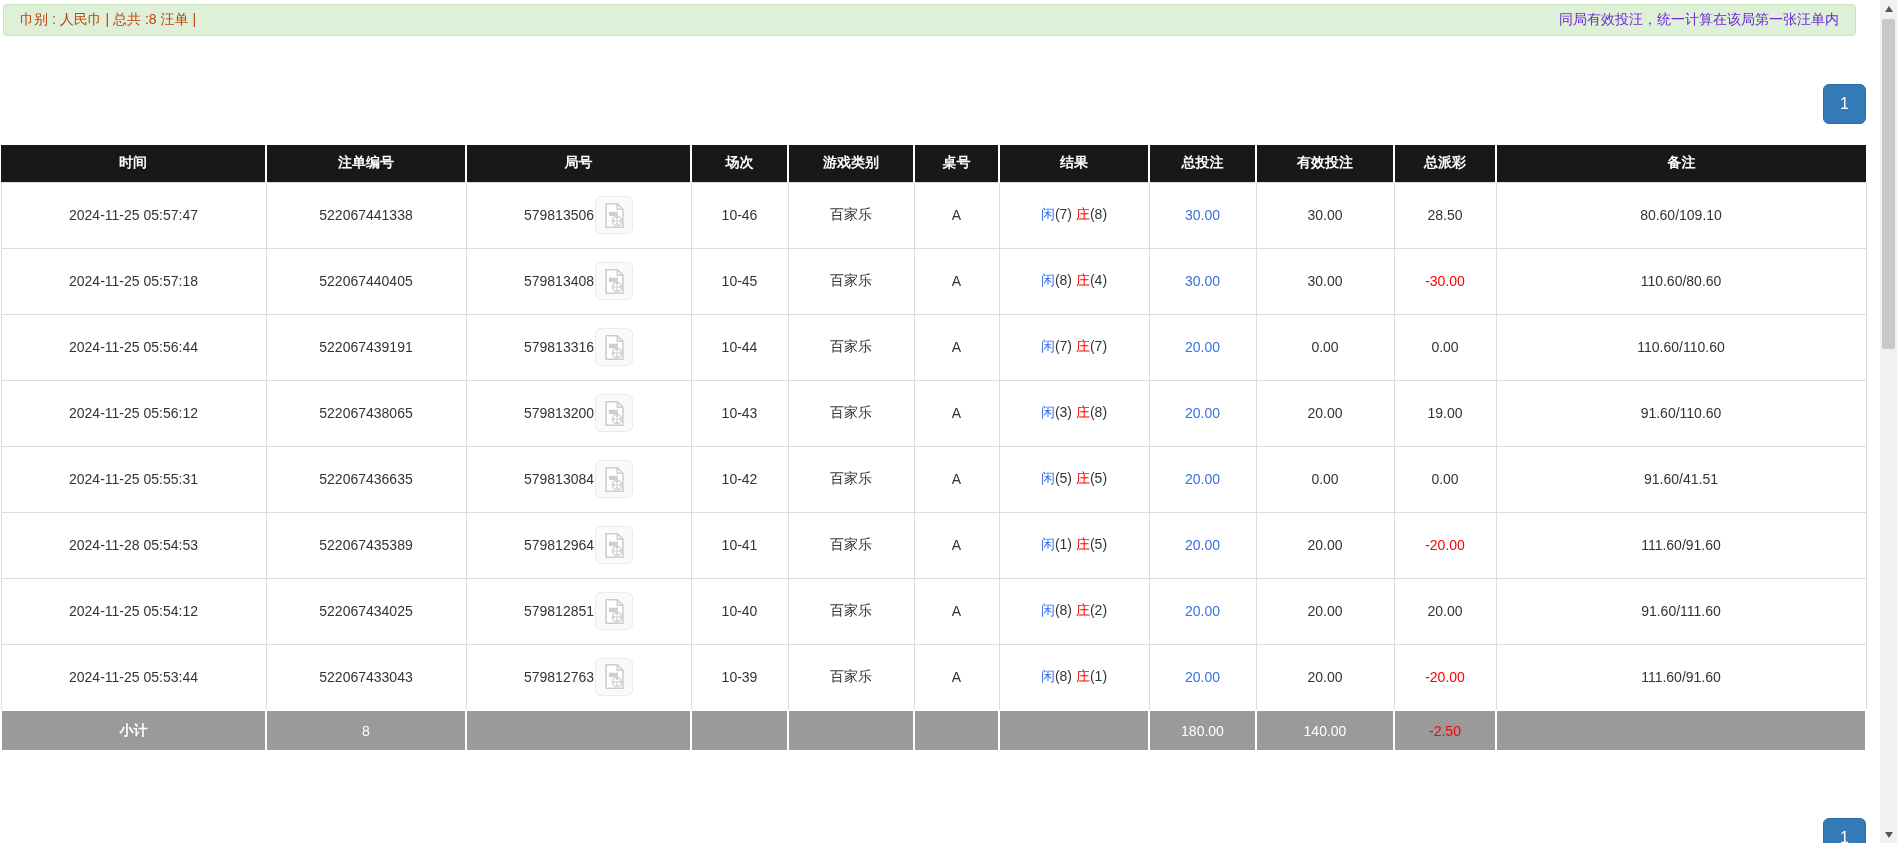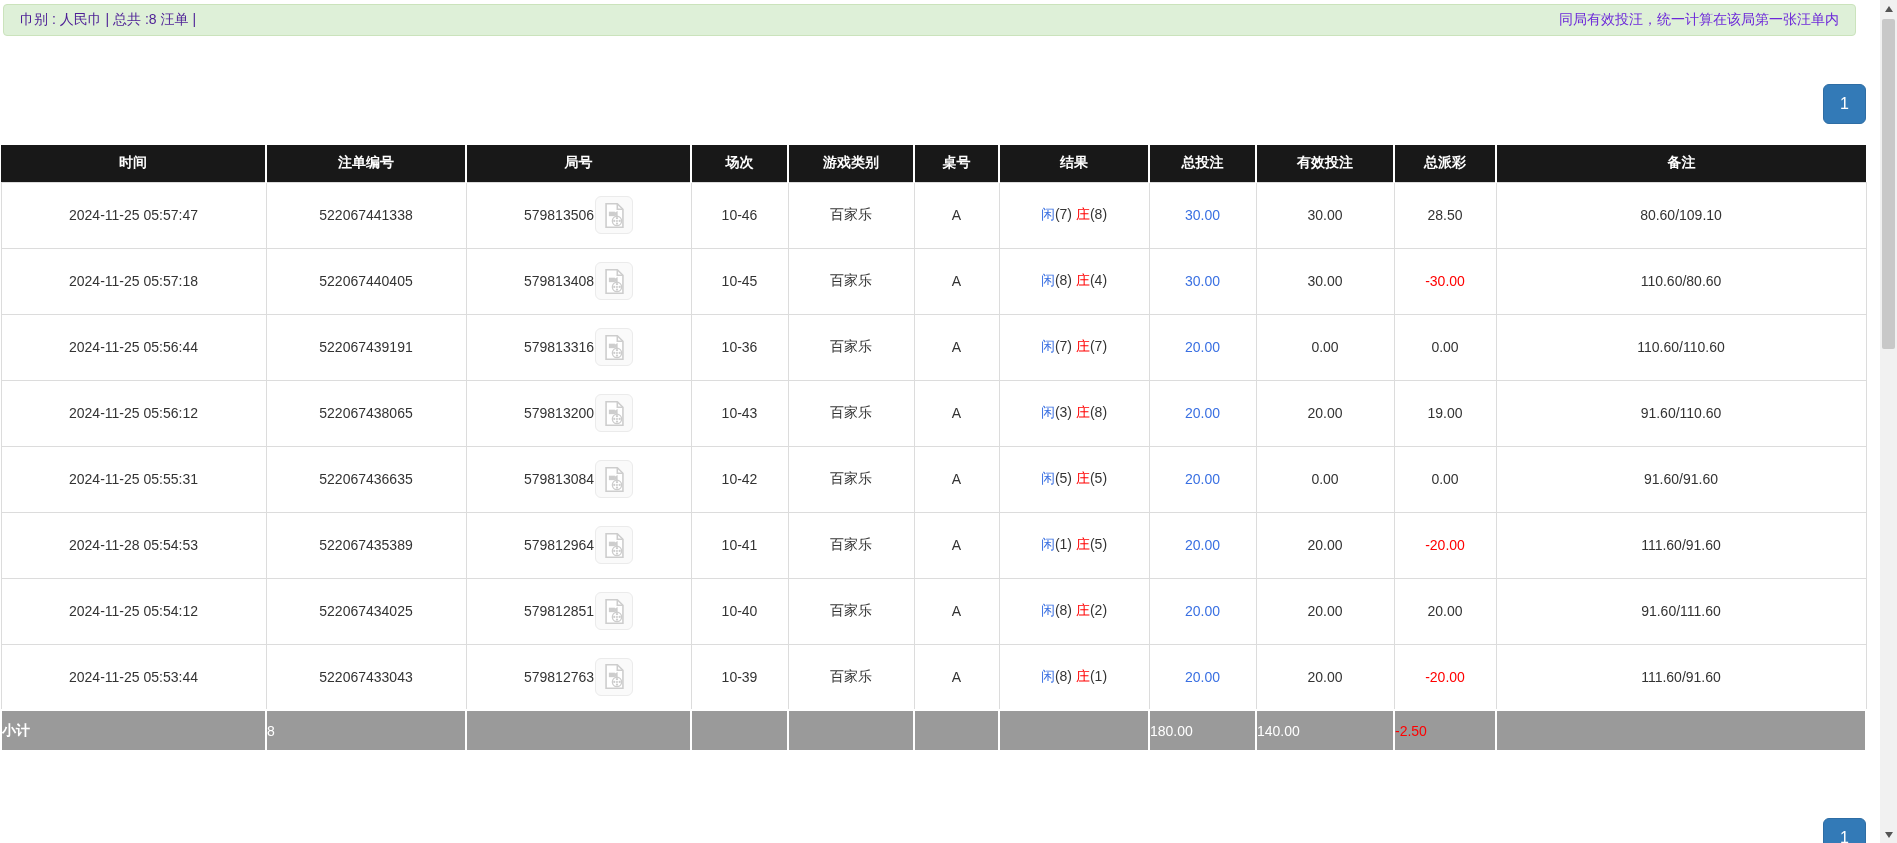--- a/index.html
+++ b/index.html
@@ -4,41 +4,41 @@
 <style>
   * { box-sizing: border-box; margin: 0; padding: 0; }
   html, body { width: 1897px; height: 843px; overflow: hidden; background: #fff;
     font-family: "Liberation Sans", "DejaVu Sans", sans-serif; font-size: 14px; color: #333; }
   body { position: relative; }
 
   
   .alert-bar { position: absolute; top: 4px; left: 3px; width: 1853px; height: 32px;
     background: #def0d8; border: 1px solid #cbe3bc; border-radius: 4px;
     display: flex; align-items: center; justify-content: space-between; padding: 0 16px; }
-  .alert-left { color: #4c1d95; }
+  .alert-left { color: #c2410c; }
   .alert-right { color: #6d28d9; }
 
   
   .page-btn { position: absolute; left: 1823px; width: 43px; height: 40px;
     background: #337ab7; border: 1px solid #2e6da4; border-radius: 6px;
     color: #fff; font-size: 16px; display: flex; align-items: center; justify-content: center;
     cursor: pointer; }
   .page-btn.top { top: 84px; }
   .page-btn.bottom { top: 818px; }
 
   
   .tbl-wrap { position: absolute; top: 145px; left: 0; }
   table { table-layout: fixed; border-collapse: collapse; width: 1865px; }
   thead th { background: #181818; color: #fff; font-weight: bold; height: 37px;
     border-right: 2px solid #fff; text-align: center; }
   thead th:last-child { border-right: none; }
   tbody td { height: 66px; border: 1px solid #dcdcdc; text-align: center;
     vertical-align: middle; color: #333; background: #fff; font-size: 14px; }
   tfoot td { height: 41px; background: #9a9a9a; border: 2px solid #fff;
-    color: #fff; text-align: left; vertical-align: middle; }
+    color: #fff; text-align: center; vertical-align: middle; }
   tfoot td.lbl { font-weight: bold; }
 
   .t-blue { color: #3a70e2; }
   .t-red, .neg { color: #ff0000; }
   a.amount { color: #3a70e2; text-decoration: none; cursor: pointer; }
 
   .round-wrap { display: flex; align-items: center; justify-content: center; gap: 1px; }
   .video-btn { width: 38px; height: 38px; background: #fafafa; border: 1px solid #ebebeb;
     border-radius: 6px; display: inline-flex; align-items: center; justify-content: center;
     cursor: pointer; }
@@ -188,21 +188,21 @@
               <circle cx="14.2" cy="16.8" r="0.9"></circle>
                     <circle cx="14.2" cy="14.4" r="1"></circle>
               <circle cx="14.2" cy="19.2" r="1"></circle>
                     <circle cx="11.8" cy="16.8" r="1"></circle>
               <circle cx="16.6" cy="16.8" r="1"></circle>
             </g>
           </svg>
         </span>
       </div>
     </td>
-    <td>10-36</td>
+    <td>10-44</td>
     <td>百家乐</td>
     <td>A</td>
     <td><span class="t-blue">闲</span><span>(7)</span> <span class="t-red">庄</span><span>(7)</span></td>
     <td><a class="amount">20.00</a></td>
     <td>0.00</td>
     <td class="js-neg">0.00</td>
     <td>110.60/110.60</td>
   </tr>
 
   <tr>
@@ -267,21 +267,21 @@
         </span>
       </div>
     </td>
     <td>10-42</td>
     <td>百家乐</td>
     <td>A</td>
     <td><span class="t-blue">闲</span><span>(5)</span> <span class="t-red">庄</span><span>(5)</span></td>
     <td><a class="amount">20.00</a></td>
     <td>0.00</td>
     <td class="js-neg">0.00</td>
-    <td>91.60/91.60</td>
+    <td>91.60/41.51</td>
   </tr>
 
   <tr>
     <td>2024-11-28 05:54:53</td>
     <td>522067435389</td>
     <td>
       <div class="round-wrap">
         <span>579812964</span>
         <span class="video-btn">
           <svg viewBox="0 0 24 24" width="27" height="27">

